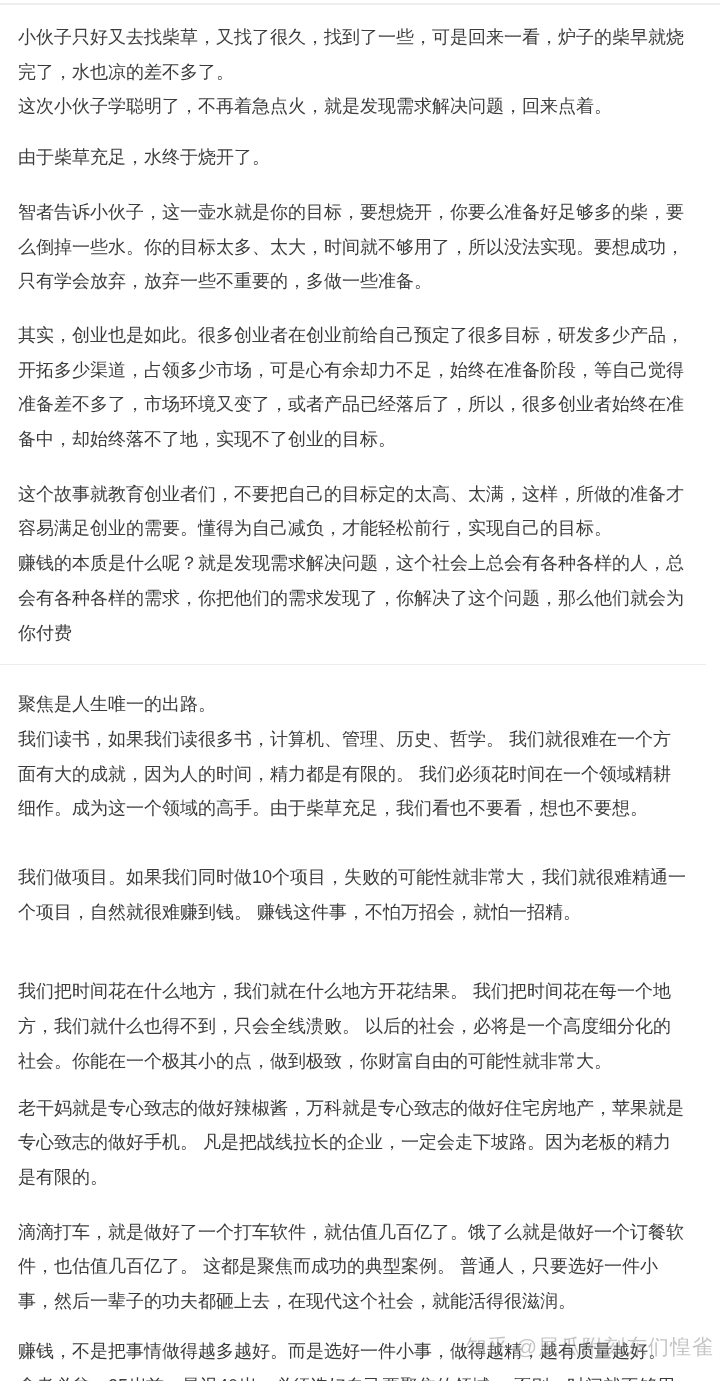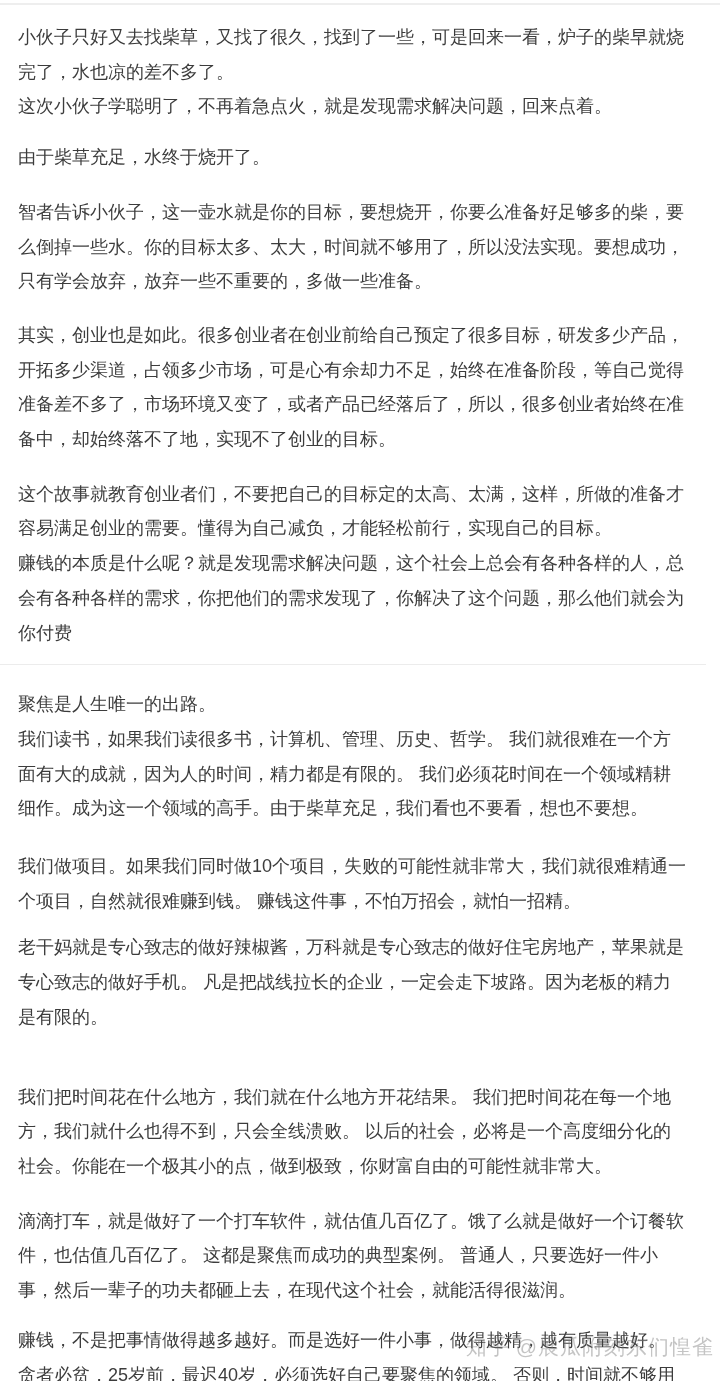--- a/index.html
+++ b/index.html
@@ -34,21 +34,21 @@
     font-size: 18px;
     line-height: 34.7px;
     color: #3c3c3c;
     text-align: left;
     letter-spacing: 0;
   }
   .gap-16 { margin-top: 16px; }
   .gap-19 { margin-top: 19px; }
   .gap-20 { margin-top: 20px; }
   .gap-22 { margin-top: 22px; }
-  .gap-23 { margin-top: 23px; }
+  .gap-23 { margin-top: 34px; }
   .gap-12 { margin-top: 12px; }
   .gap-45 { margin-top: 45px; }
   .gap-15 { margin-top: 15px; }
   .section-divider {
     height: 0;
     border: 0;
     border-top: 1px solid #ececec;
     margin: 14px -18px 0 -18px;
   }
   .watermark {
@@ -78,21 +78,21 @@
   <p class="para gap-20">智者告诉小伙子，这一壶水就是你的目标，要想烧开，你要么准备好足够多的柴，要么倒掉一些水。你的目标太多、太大，时间就不够用了，所以没法实现。要想成功，只有学会放弃，放弃一些不重要的，多做一些准备。</p>
   <p class="para gap-19">其实，创业也是如此。很多创业者在创业前给自己预定了很多目标，研发多少产品，开拓多少渠道，占领多少市场，可是心有余却力不足，始终在准备阶段，等自己觉得准备差不多了，市场环境又变了，或者产品已经落后了，所以，很多创业者始终在准备中，却始终落不了地，实现不了创业的目标。</p>
   <p class="para gap-20">这个故事就教育创业者们，不要把自己的目标定的太高、太满，这样，所做的准备才容易满足创业的需要。懂得为自己减负，才能轻松前行，实现自己的目标。</p>
   <p class="para">赚钱的本质是什么呢？就是发现需求解决问题，这个社会上总会有各种各样的人，总会有各种各样的需求，你把他们的需求发现了，你解决了这个问题，那么他们就会为你付费</p>
 
   <hr class="section-divider">
 
   <p class="para gap-22">聚焦是人生唯一的出路。</p>
   <p class="para">我们读书，如果我们读很多书，计算机、管理、历史、哲学。 我们就很难在一个方面有大的成就，因为人的时间，精力都是有限的。 我们必须花时间在一个领域精耕细作。成为这一个领域的高手。由于柴草充足，我们看也不要看，想也不要想。</p>
   <p class="para gap-23">我们做项目。如果我们同时做10个项目，失败的可能性就非常大，我们就很难精通一个项目，自然就很难赚到钱。 赚钱这件事，不怕万招会，就怕一招精。</p>
+  <p class="para gap-45">我们把时间花在什么地方，我们就在什么地方开花结果。 我们把时间花在每一个地方，我们就什么也得不到，只会全线溃败。 以后的社会，必将是一个高度细分化的社会。你能在一个极其小的点，做到极致，你财富自由的可能性就非常大。</p>
   <p class="para gap-12">老干妈就是专心致志的做好辣椒酱，万科就是专心致志的做好住宅房地产，苹果就是专心致志的做好手机。 凡是把战线拉长的企业，一定会走下坡路。因为老板的精力是有限的。</p>
-  <p class="para gap-45">我们把时间花在什么地方，我们就在什么地方开花结果。 我们把时间花在每一个地方，我们就什么也得不到，只会全线溃败。 以后的社会，必将是一个高度细分化的社会。你能在一个极其小的点，做到极致，你财富自由的可能性就非常大。</p>
   <p class="para gap-20">滴滴打车，就是做好了一个打车软件，就估值几百亿了。饿了么就是做好一个订餐软件，也估值几百亿了。 这都是聚焦而成功的典型案例。 普通人，只要选好一件小事，然后一辈子的功夫都砸上去，在现代这个社会，就能活得很滋润。</p>
   <p class="para gap-15">赚钱，不是把事情做得越多越好。而是选好一件小事，做得越精，越有质量越好。 贪者必贫，25岁前，最迟40岁，必须选好自己要聚焦的领域。 否则，时间就不够用了。</p>
 
   <div class="watermark">
     <span class="brand">知乎</span><span>@展瓜附刻东们惶雀</span>
   </div>
 </div>
 
 </body></html>

